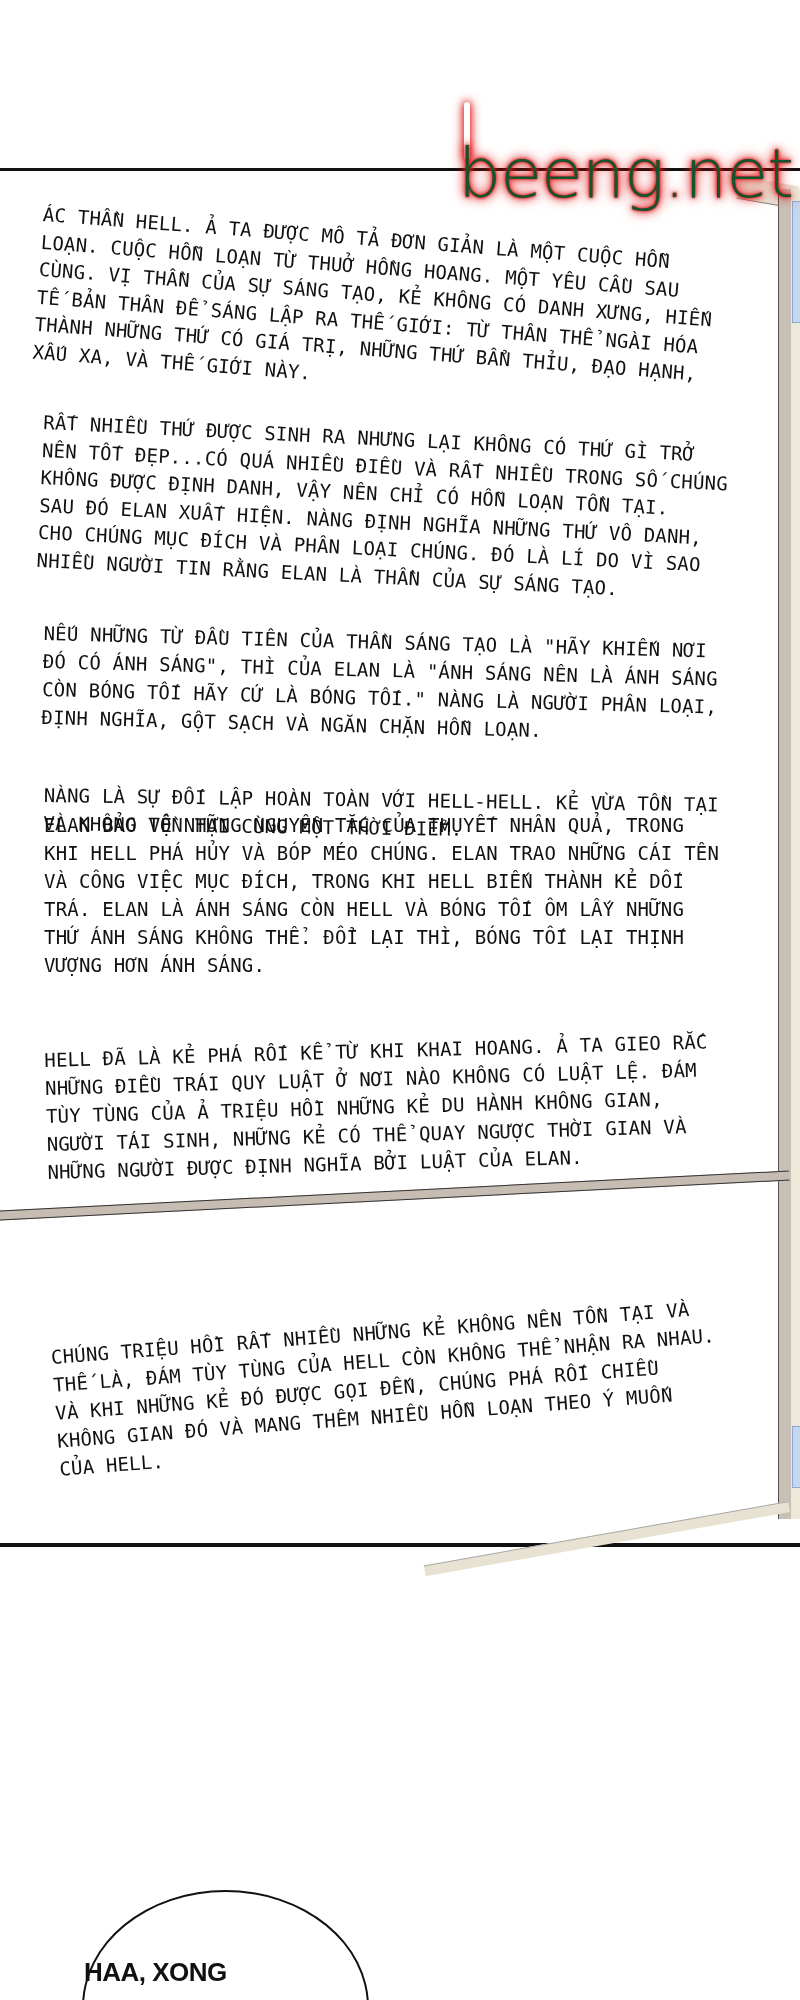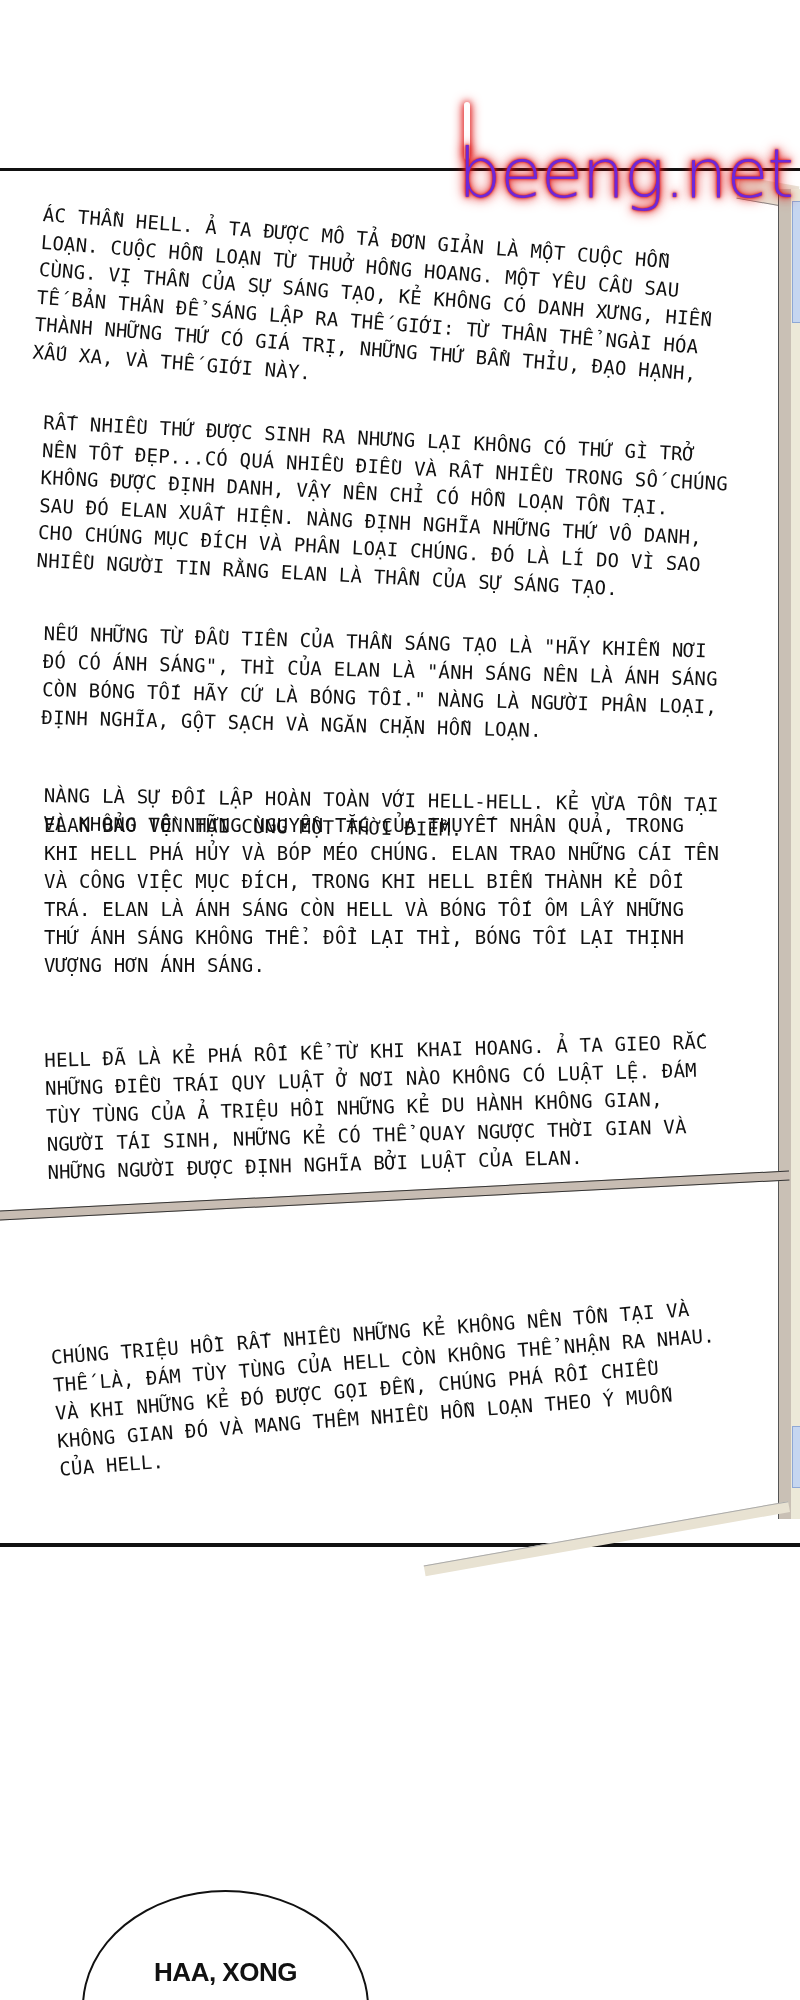--- a/index.html
+++ b/index.html
@@ -1,20 +1,20 @@
 <!DOCTYPE html>
 <html><head>
 <meta charset="utf-8">
 <style>
   html, body { margin:0; padding:0; }
   body { width:800px; height:2000px; background:#ffffff; position:relative; overflow:hidden;
          font-family:"DejaVu Sans Mono", monospace; color:#111; }
   .logo { position:absolute; left:458px; top:96px; width:300px; height:120px; z-index:5; }
   .logo-text { position:absolute; left:0; top:38px; font-family:"DejaVu Sans", sans-serif;
-               font-size:68px; font-weight:300; letter-spacing:-1px; color:#6d28d9;
+               font-size:68px; font-weight:300; letter-spacing:-1px; color:#14532d;
                text-shadow:0 0 4px #e01818, 0 0 8px #e01818, 0 0 14px #d00, 0 0 2px #b00; }
   .logo-stem { position:absolute; left:6px; top:6px; width:6px; height:58px; background:#fff;
                box-shadow:0 0 6px #e01818, 0 0 12px #d00; border-radius:3px; }
   .panel { position:absolute; left:0; top:168px; width:800px; height:1372px;
            border-top:3px solid #111; border-bottom:4px solid #111; background:#fff; }
   .frame-right { position:absolute; left:778px; top:18px; width:12px; height:1330px; background:#c9c0b5;
                  border-left:1px solid #555; }
   .scroll-strip { position:absolute; left:791px; top:18px; width:9px; height:1330px; background:#ece9d8; }
   .scroll-thumb { position:absolute; left:792px; width:7px; background:#c5d6f0; border:1px solid #8ea8d6; }
   .ruler { position:absolute; left:738px; top:10px; width:60px; height:22px; background:#e9e3d6;
@@ -28,21 +28,21 @@
           white-space:pre-line; letter-spacing:0.2px; transform-origin:left top; }
   .p1 { top:30px;  transform:rotate(4.3deg); font-size:19px; line-height:27.5px; }
   .p2 { top:238px; transform:rotate(2.8deg); font-size:19px; line-height:27.5px; }
   .p3 { top:448px; transform:rotate(1.5deg); font-size:19px; line-height:28px; }
   .p4 { top:610px; transform:rotate(0.8deg); font-size:19px; line-height:28px; }
   .p5 { top:640px; transform:rotate(0deg); font-size:19px; line-height:28px; }
   .p6 { top:875px; transform:rotate(-1.6deg); font-size:19px; line-height:28px; }
   .p7 { top:1172px; transform:rotate(-4.3deg); font-size:19px; line-height:28px; left:50px; }
   .bubble { position:absolute; left:82px; top:1890px; width:283px; height:230px; border:2px solid #111;
             border-radius:50%; background:#fff; }
-  .bubble-text { position:absolute; left:0; right:0; top:65px; text-align:center;
+  .bubble-text { position:absolute; left:0; right:0; top:65px; text-align:left;
                  font-family:"Liberation Sans", sans-serif; font-weight:bold; font-size:26px;
                  letter-spacing:-0.5px; color:#111; }
 </style>
 </head>
 <body>
 
 <div class="logo">
   <div class="logo-stem"></div>
   <div class="logo-text">beeng.net</div>
 </div>

